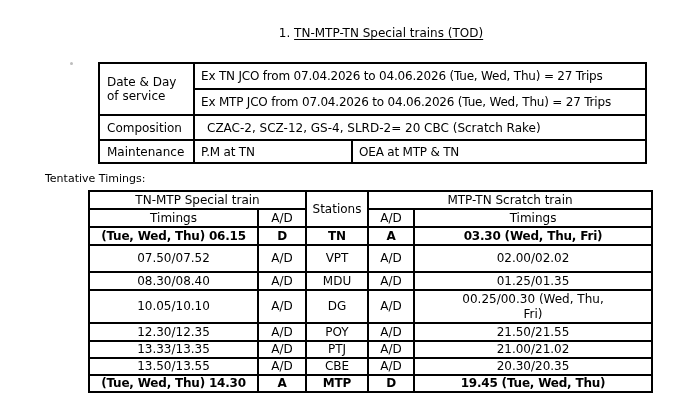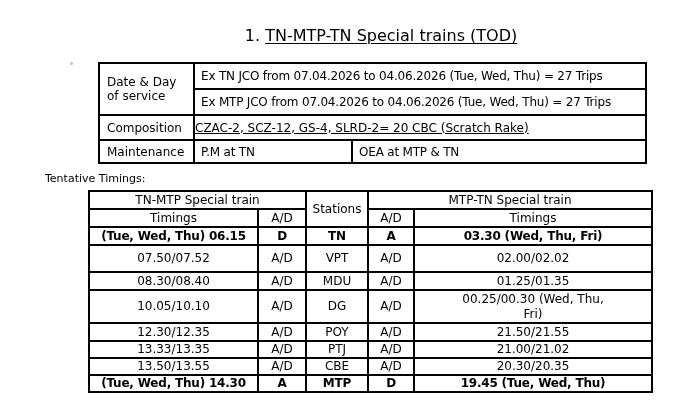--- a/index.html
+++ b/index.html
@@ -9,21 +9,21 @@
     font-family:"DejaVu Sans","Liberation Sans",sans-serif;
     color:#000;
     overflow:hidden;
   }
 
   .doc-title {
     position:absolute;
     top:26px;
     left:381px;
     transform:translateX(-50%);
-    font-size:16px;
+    font-size:12px;
     white-space:nowrap;
   }
   .doc-title .underlined { text-decoration:underline; text-underline-offset:2px; }
 
   .speck {
     position:absolute; left:70px; top:62px;
     width:3px; height:3px; border-radius:50%;
     background:#bdbdbd;
   }
 
@@ -40,21 +40,21 @@
     vertical-align:middle;
     white-space:nowrap;
     letter-spacing:-0.2px;
   }
   .info-table td.lbl {
     white-space:normal;
     letter-spacing:0;
     line-height:14px;
     padding-left:7px;
   }
-  .info-table td.comp-val { padding-left:0; letter-spacing:0;text-decoration:underline; }
+  .info-table td.comp-val { padding-left:12px; letter-spacing:0; }
 
   
   .tentative-label {
     position:absolute; left:45px; top:172px;
     font-size:11px;
   }
 
   
   .timings-table {
     position:absolute; left:88px; top:190px; width:563px;
@@ -118,21 +118,21 @@
       <col style="width:169px">
       <col style="width:48px">
       <col style="width:62px">
       <col style="width:46px">
       <col style="width:238px">
     </colgroup>
   <tbody>
       <tr style="height:18px">
     <th colspan="2">TN-MTP Special train</th>
     <th rowspan="2">Stations</th>
-    <th colspan="2">MTP-TN Special train</th>
+    <th colspan="2">MTP-TN Scratch train</th>
   </tr>
   <tr style="height:18px">
     <th>Timings</th>
     <th>A/D</th>
     <th>A/D</th>
     <th>Timings</th>
   </tr>
 
   <tr class="bold-row" style="height:18px">
     <td>(Tue, Wed, Thu) 06.15</td>

